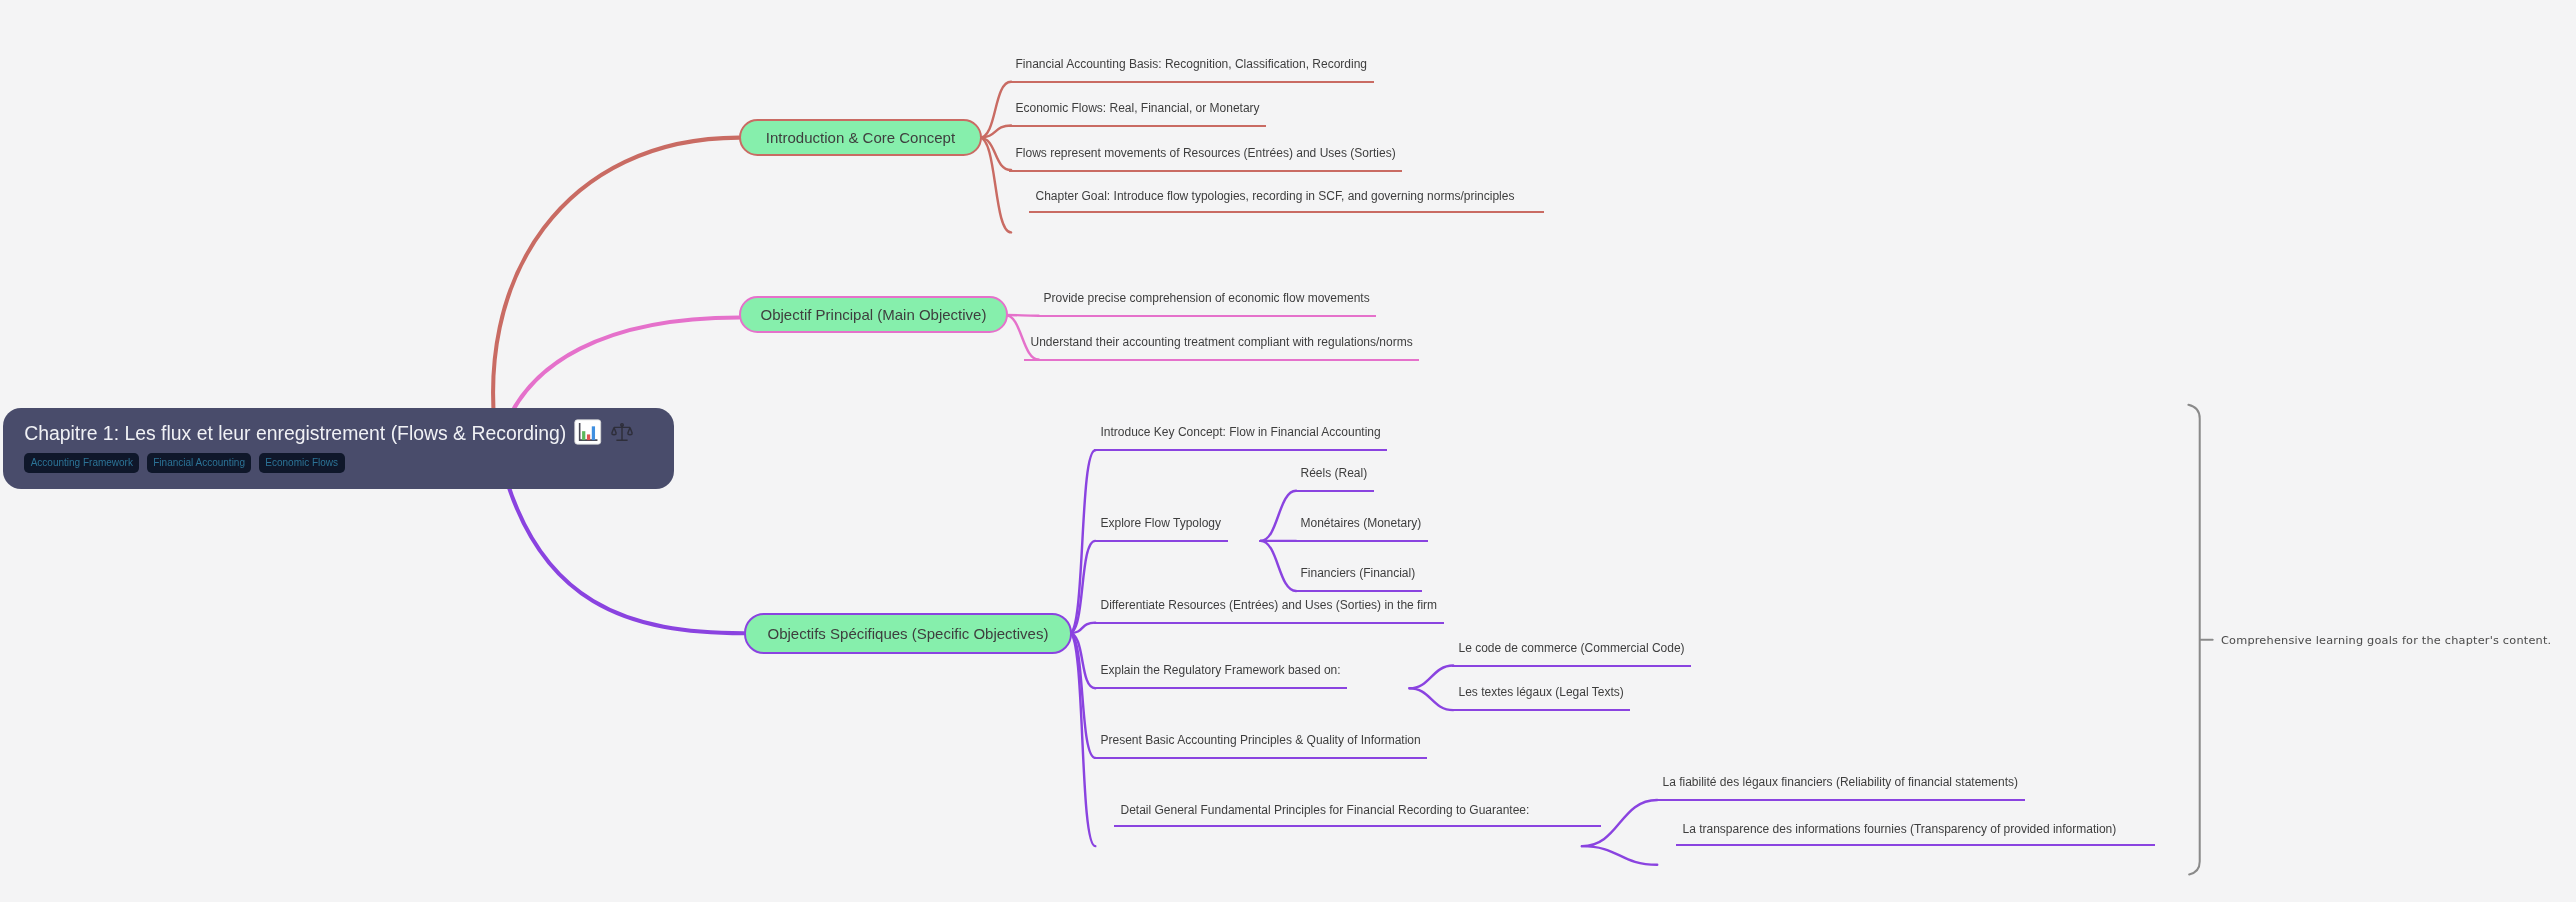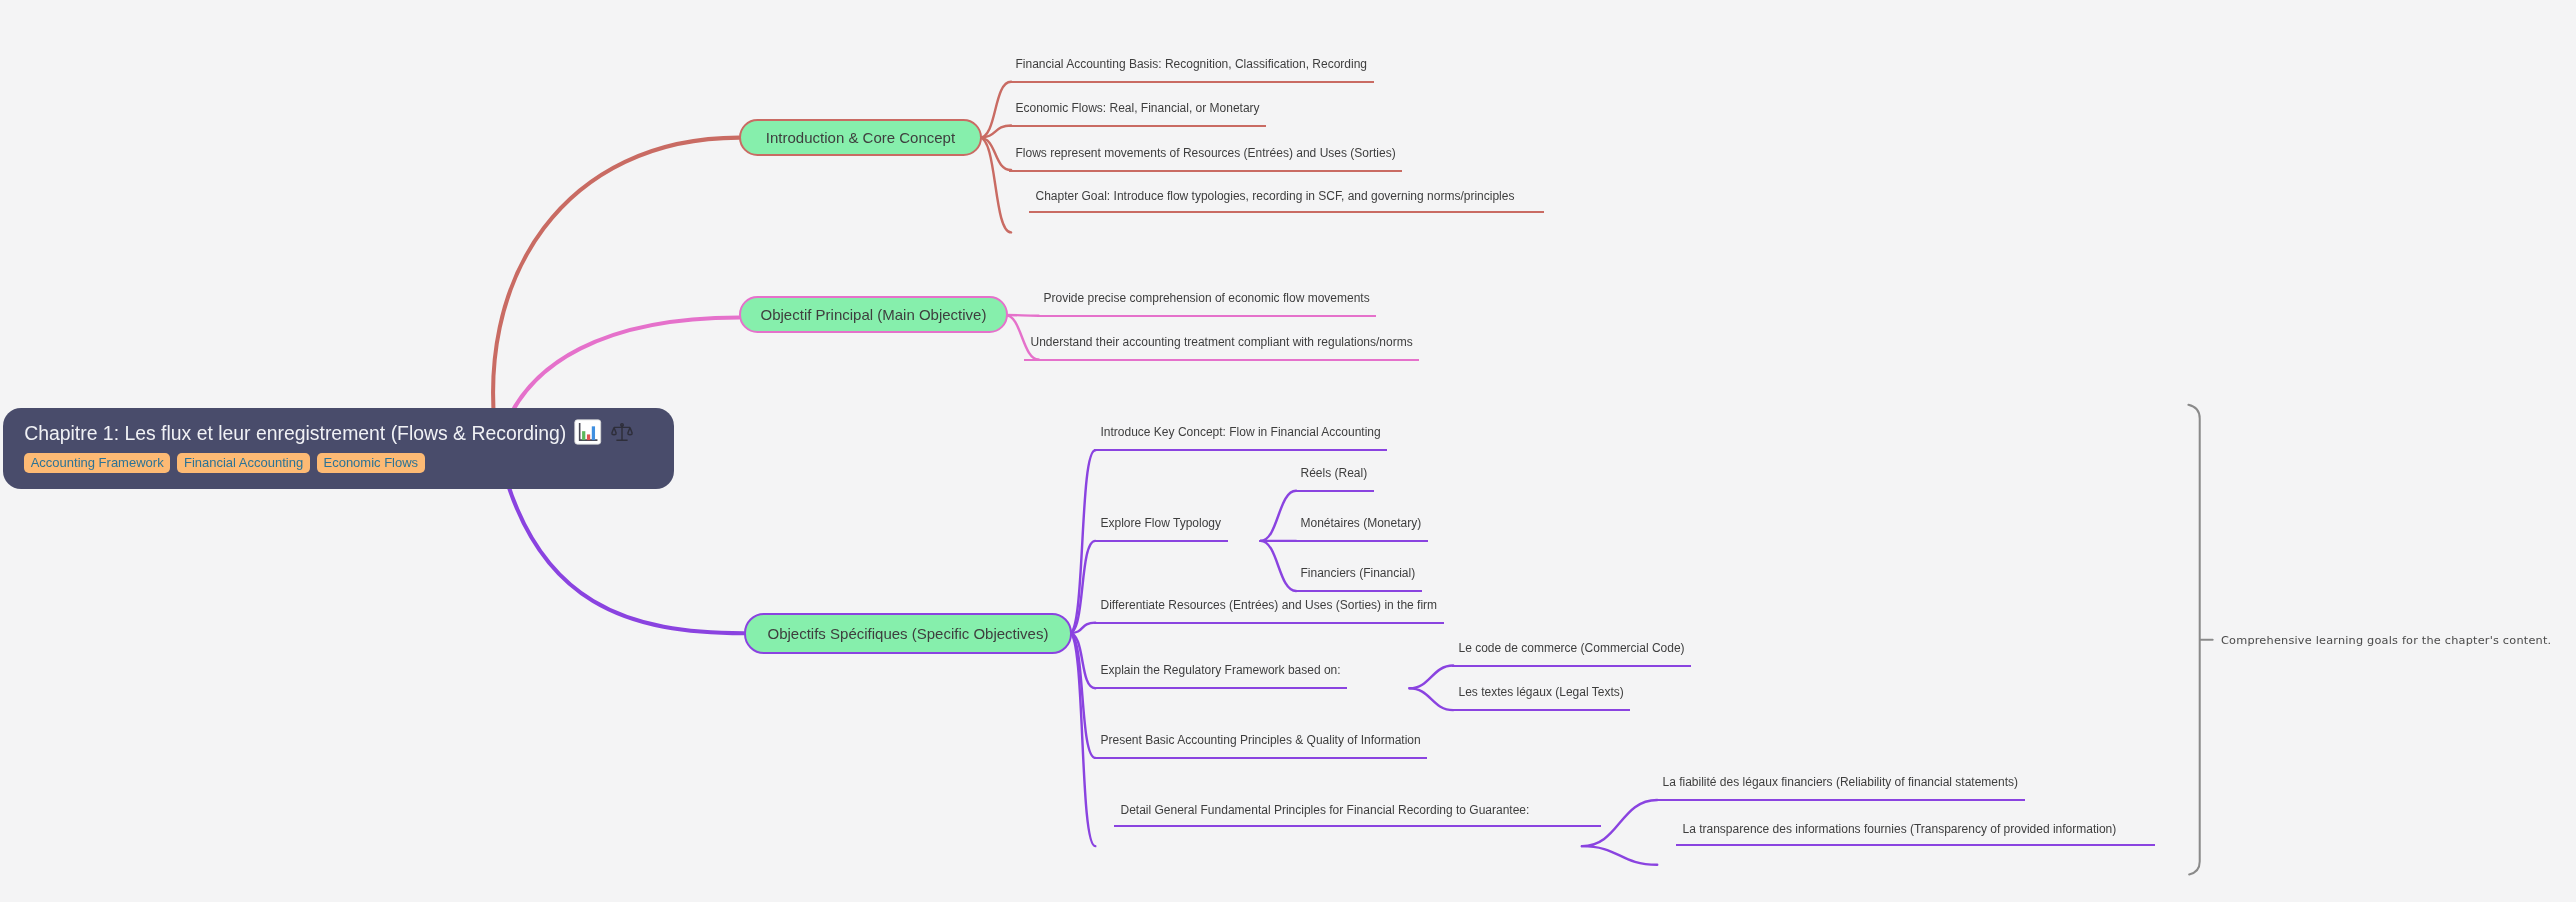--- a/index.html
+++ b/index.html
@@ -8,21 +8,21 @@
   #links { position:absolute; left:0; top:0; z-index:0; }
   .leaf { position:absolute; z-index:1; font-size:12px; line-height:21px; color:#3e3e3e;
           padding:0 6.5px 5.7px 6.5px; border-bottom:2.4px solid #999; white-space:nowrap; }
   .leaf.wrap { white-space:normal; line-height:20px; padding-bottom:4.9px;margin-left:20px; }
   .pill { position:absolute; z-index:2; box-sizing:border-box; display:flex; align-items:center; justify-content:center;
           background:#86efac; border:2.4px solid #999; border-radius:20px; font-size:15px; color:#3e3e3e; white-space:nowrap; }
   .root { position:absolute; left:3.2px; top:408px; width:671px; height:81px; z-index:3; box-sizing:border-box;
           background:#494c6b; border-radius:18px; padding:10.5px 19.4px 8px 21px; }
   .root-title { display:flex; align-items:flex-end; gap:8px; font-size:19.4px; color:#f0f1f5; white-space:nowrap; }
   .root-tags { display:flex; gap:7.3px; margin-top:8px; }
-  .tag { background:#fdba74; color:#2c7396; font-size:13px; line-height:13px; padding:3.2px 6.5px 4px; border-radius:4.9px; white-space:nowrap; }
+  .tag { background:#0f172a; color:#2c7396; font-size:10px; line-height:13px; padding:3.2px 6.5px 4px; border-radius:4.9px; white-space:nowrap; }
   .annotation { position:absolute; z-index:1; left:2221px; top:640px; transform:translateY(-50%);
                 font-family:"DejaVu Sans",sans-serif; font-size:11.3px; letter-spacing:0.2px; color:#4a4a4a; white-space:nowrap; }
   .icon { display:inline-flex; align-items:center; }
 </style>
 </head>
 <body>
 
 <div id="canvas" style="background: rgb(244, 244, 245);">
 
   <svg id="links" width="2576" height="902" viewBox="0 0 3180 1114">

